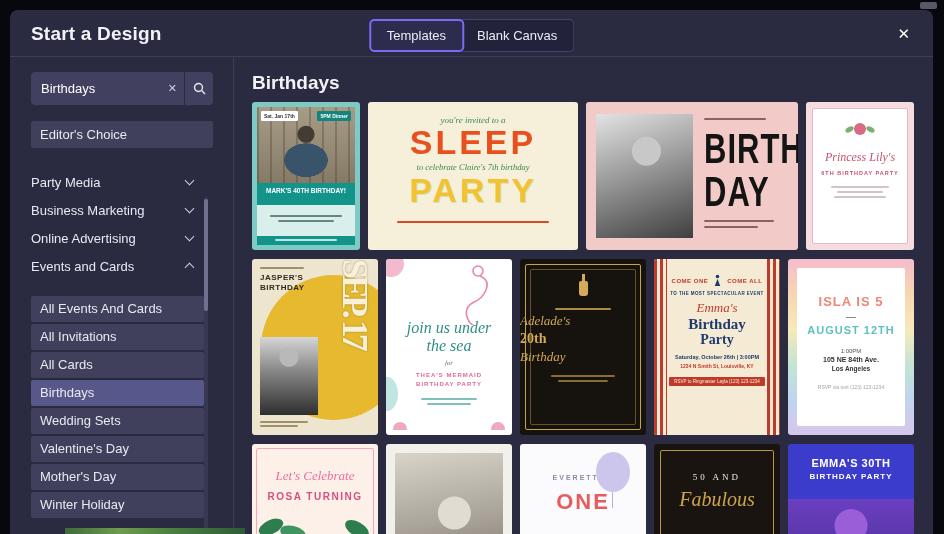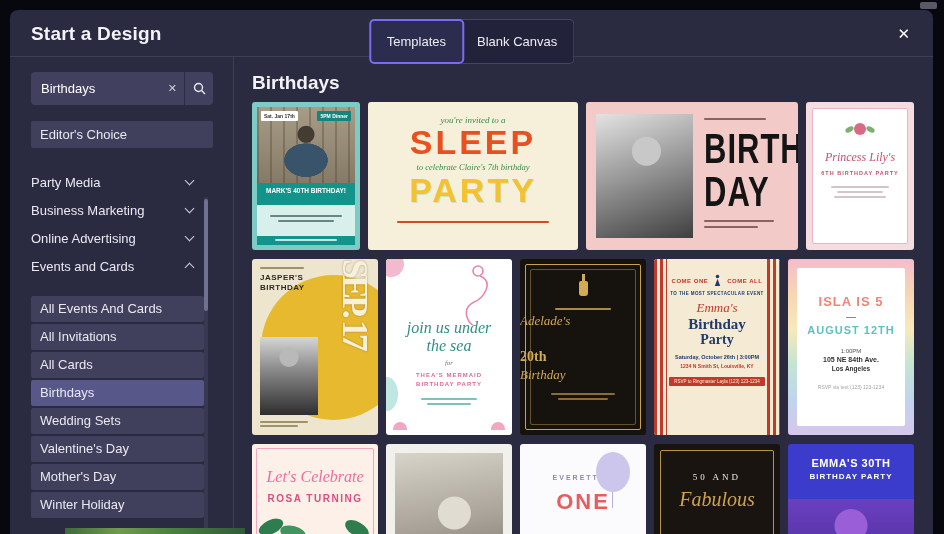--- a/index.html
+++ b/index.html
@@ -9,21 +9,21 @@
 
   
   .topbar{position:absolute;top:0;left:0;width:944px;height:10px;background:#07070e;z-index:5}
   .win-btn{position:absolute;top:2px;right:7px;width:17px;height:7px;background:#585868;border-radius:2px}
 
   
   .modal{position:absolute;left:10px;top:10px;width:923px;height:600px;background:#2a2a41;border-radius:8px 8px 0 0}
   .modal-header{position:relative;height:47px;border-bottom:1px solid #3d3d5c}
   .title{position:absolute;left:21px;top:13px;font-size:19px;font-weight:700;letter-spacing:.2px}
   .tab-group{position:absolute;left:50%;top:9px;transform:translateX(-50%);display:flex}
-  .tab{height:45px;font-size:13px;color:#ececf5;cursor:pointer;font-family:"Liberation Sans",sans-serif}
+  .tab{height:33px;font-size:13px;color:#ececf5;cursor:pointer;font-family:"Liberation Sans",sans-serif}
   .tab.active{background:#2c2c4e;border:2px solid #7c6bf2;border-radius:5px;padding:0 16px;z-index:2}
   .tab.inactive{background:#22223a;border:1px solid #45456a;border-left:none;border-radius:0 5px 5px 0;padding:0 16px;margin-left:-3px;z-index:1}
   .close{position:absolute;right:23px;top:15px;font-size:15px;color:#fff;cursor:pointer}
 
   
   .sidebar{position:absolute;left:21px;top:62px;width:182px}
   .search{height:33px;background:#41415f;border-radius:4px;display:flex;align-items:center}
   .search-input{flex:1;min-width:0;background:transparent;border:none;outline:none;color:#fff;
     font-size:13px;padding-left:10px;font-family:"Liberation Sans",sans-serif}
   .clear{font-size:11px;color:#cfcfe0;margin:0 7px;cursor:pointer}
@@ -119,21 +119,21 @@
   .shell{position:absolute;bottom:5px;width:14px;height:8px;border-radius:14px 14px 0 0;background:#f0a8c0}
   .shell.l{left:7px}.shell.r{right:7px}
 
   
   .c-art{background:#16120e;text-align:left;color:#d2aa58}
   .art-f1{position:absolute;inset:5px;border:1px solid #c9a24b;border-radius:2px}
   .art-f2{position:absolute;inset:10px;border:1px solid rgba(201,162,75,.45);border-radius:2px}
   .art-bottle{width:9px;height:15px;background:#d2aa58;border-radius:2px 2px 3px 3px;margin:22px auto 0;position:relative}
   .art-bottle::before{content:"";position:absolute;left:3px;top:-7px;width:3px;height:7px;background:#d2aa58}
   .art-name{font-family:"Liberation Serif",serif;font-style:italic;font-size:13px}
-  .art-age{font-family:"Liberation Serif",serif;font-size:14px;font-weight:700;margin-top:20px}
+  .art-age{font-family:"Liberation Serif",serif;font-size:14px;font-weight:700;margin-top:2px}
   .art-word{font-family:"Liberation Serif",serif;font-style:italic;font-size:13px;margin-top:2px}
 
   
   .c-circus{background:#f5ead3;text-align:center}
   .ci-stripe{position:absolute;top:0;bottom:0;width:13px;background:repeating-linear-gradient(90deg,#c03a2b 0 3px,#f5ead3 3px 6px)}
   .ci-stripe.l{left:0}.ci-stripe.r{right:0}
   .ci-top{display:flex;justify-content:center;align-items:center;gap:5px;margin-top:15px}
   .ci-come{font-size:6px;font-weight:800;color:#c03a2b;letter-spacing:.5px}
   .ci-tag{font-size:4.5px;font-weight:700;color:#1e3a6e;letter-spacing:.4px;margin-top:4px}
   .ci-name{font-family:"Liberation Serif",serif;font-style:italic;font-size:13px;color:#c03a2b;margin-top:4px}
@@ -150,21 +150,21 @@
   .is-dash{font-size:10px;color:#666;margin-top:2px}
   .is-date{font-size:11px;font-weight:800;letter-spacing:1px;color:#5fc0c0;margin-top:2px}
   .is-time{font-size:6px;color:#555;margin-top:12px}
   .is-addr{font-size:7px;font-weight:700;color:#333;margin-top:2px}
   .is-city{font-size:6.5px;font-weight:700;color:#333;margin-top:2px}
   .is-rsvp{font-size:5px;color:#a5a5a5;margin-top:12px}
 
   
   .c-rosa{background:#fdf0e8;text-align:center}
   .ro-frame{position:absolute;inset:4px;border:1px solid #f0a6c0;border-radius:2px}
-  .ro-intro{font-family:"Liberation Serif",serif;font-style:italic;font-size:16px;color:#ef6e9e;margin-top:24px}
+  .ro-intro{font-family:"Liberation Serif",serif;font-style:italic;font-size:13px;color:#ef6e9e;margin-top:24px}
   .ro-title{font-size:10px;font-weight:800;letter-spacing:1.5px;color:#d94f82;margin-top:7px}
   .ro-leaf{position:absolute;width:26px;height:14px;border-radius:50%;background:#2e7d4f}
   .ro-leaf.a{left:6px;top:76px;transform:rotate(-25deg)}
   .ro-leaf.b{left:28px;top:82px;transform:rotate(15deg);background:#3f9460}
   .ro-leaf.c{right:8px;top:78px;transform:rotate(30deg)}
 
   
   .c-baby{background:#f2f0ea}
   .ba-photo{position:absolute;inset:9px;background:
     radial-gradient(circle at 55% 38%,#e0dcd2 0 16px,rgba(0,0,0,0) 17px),

